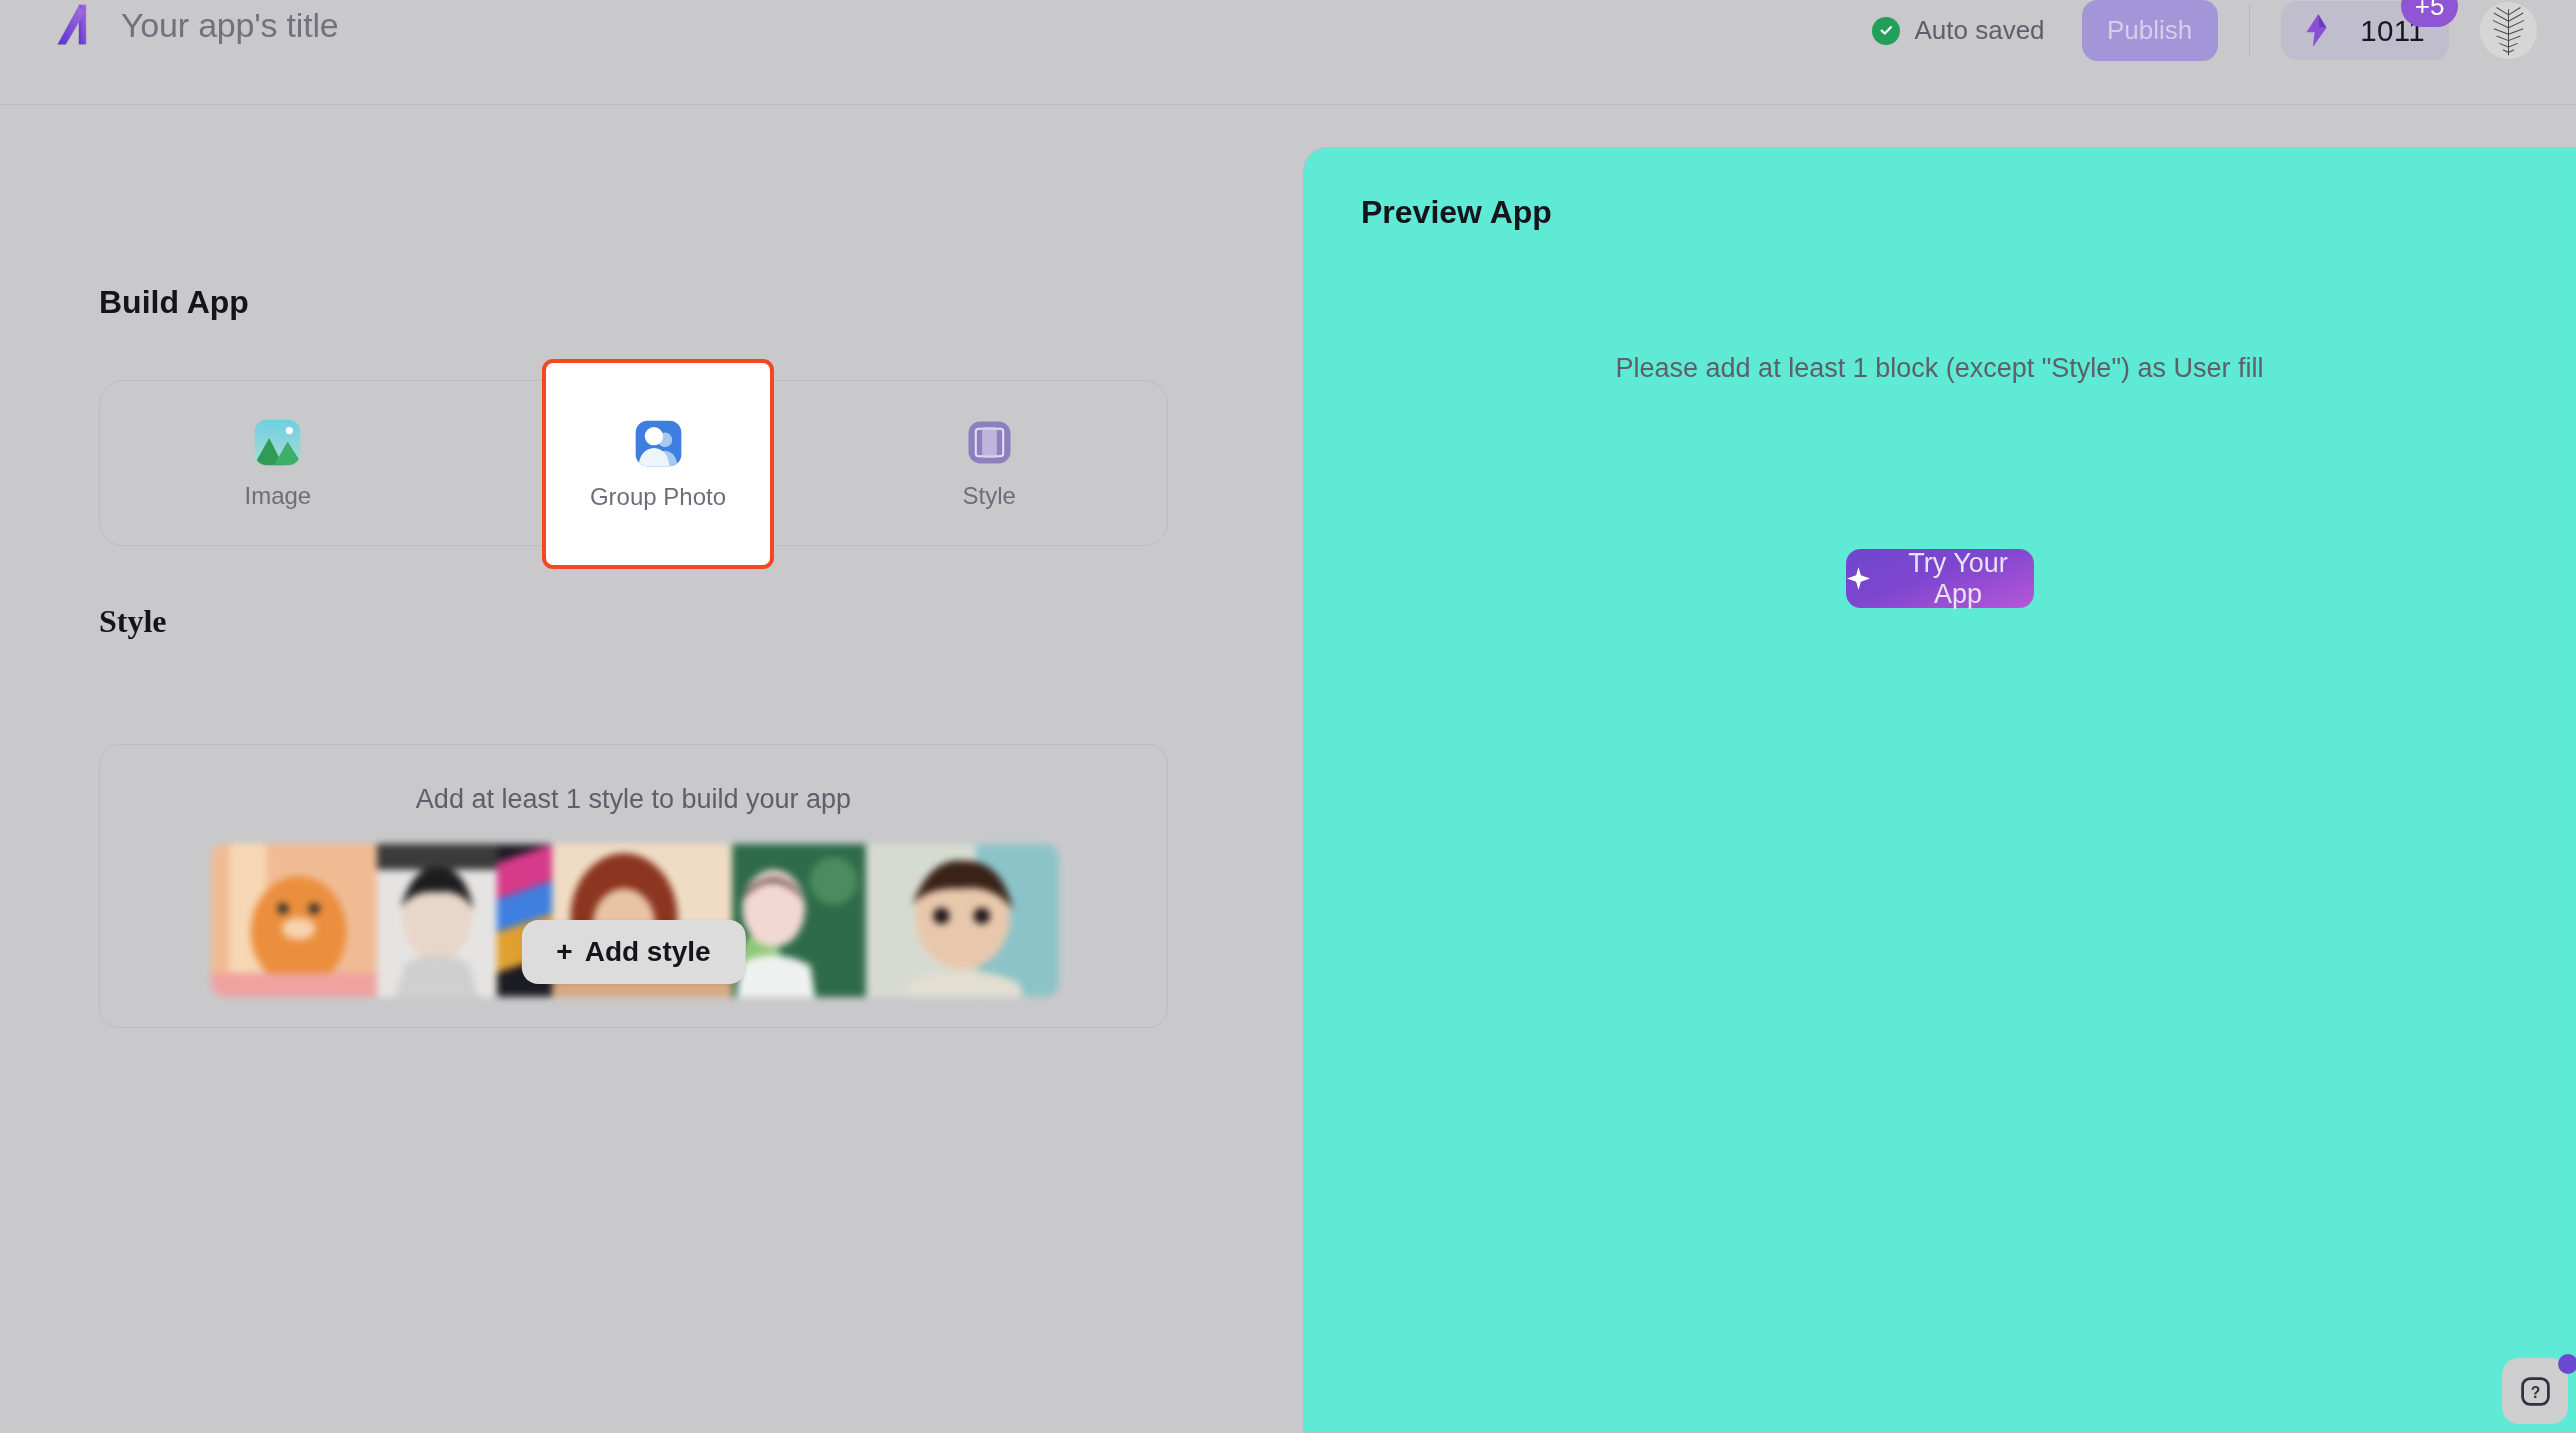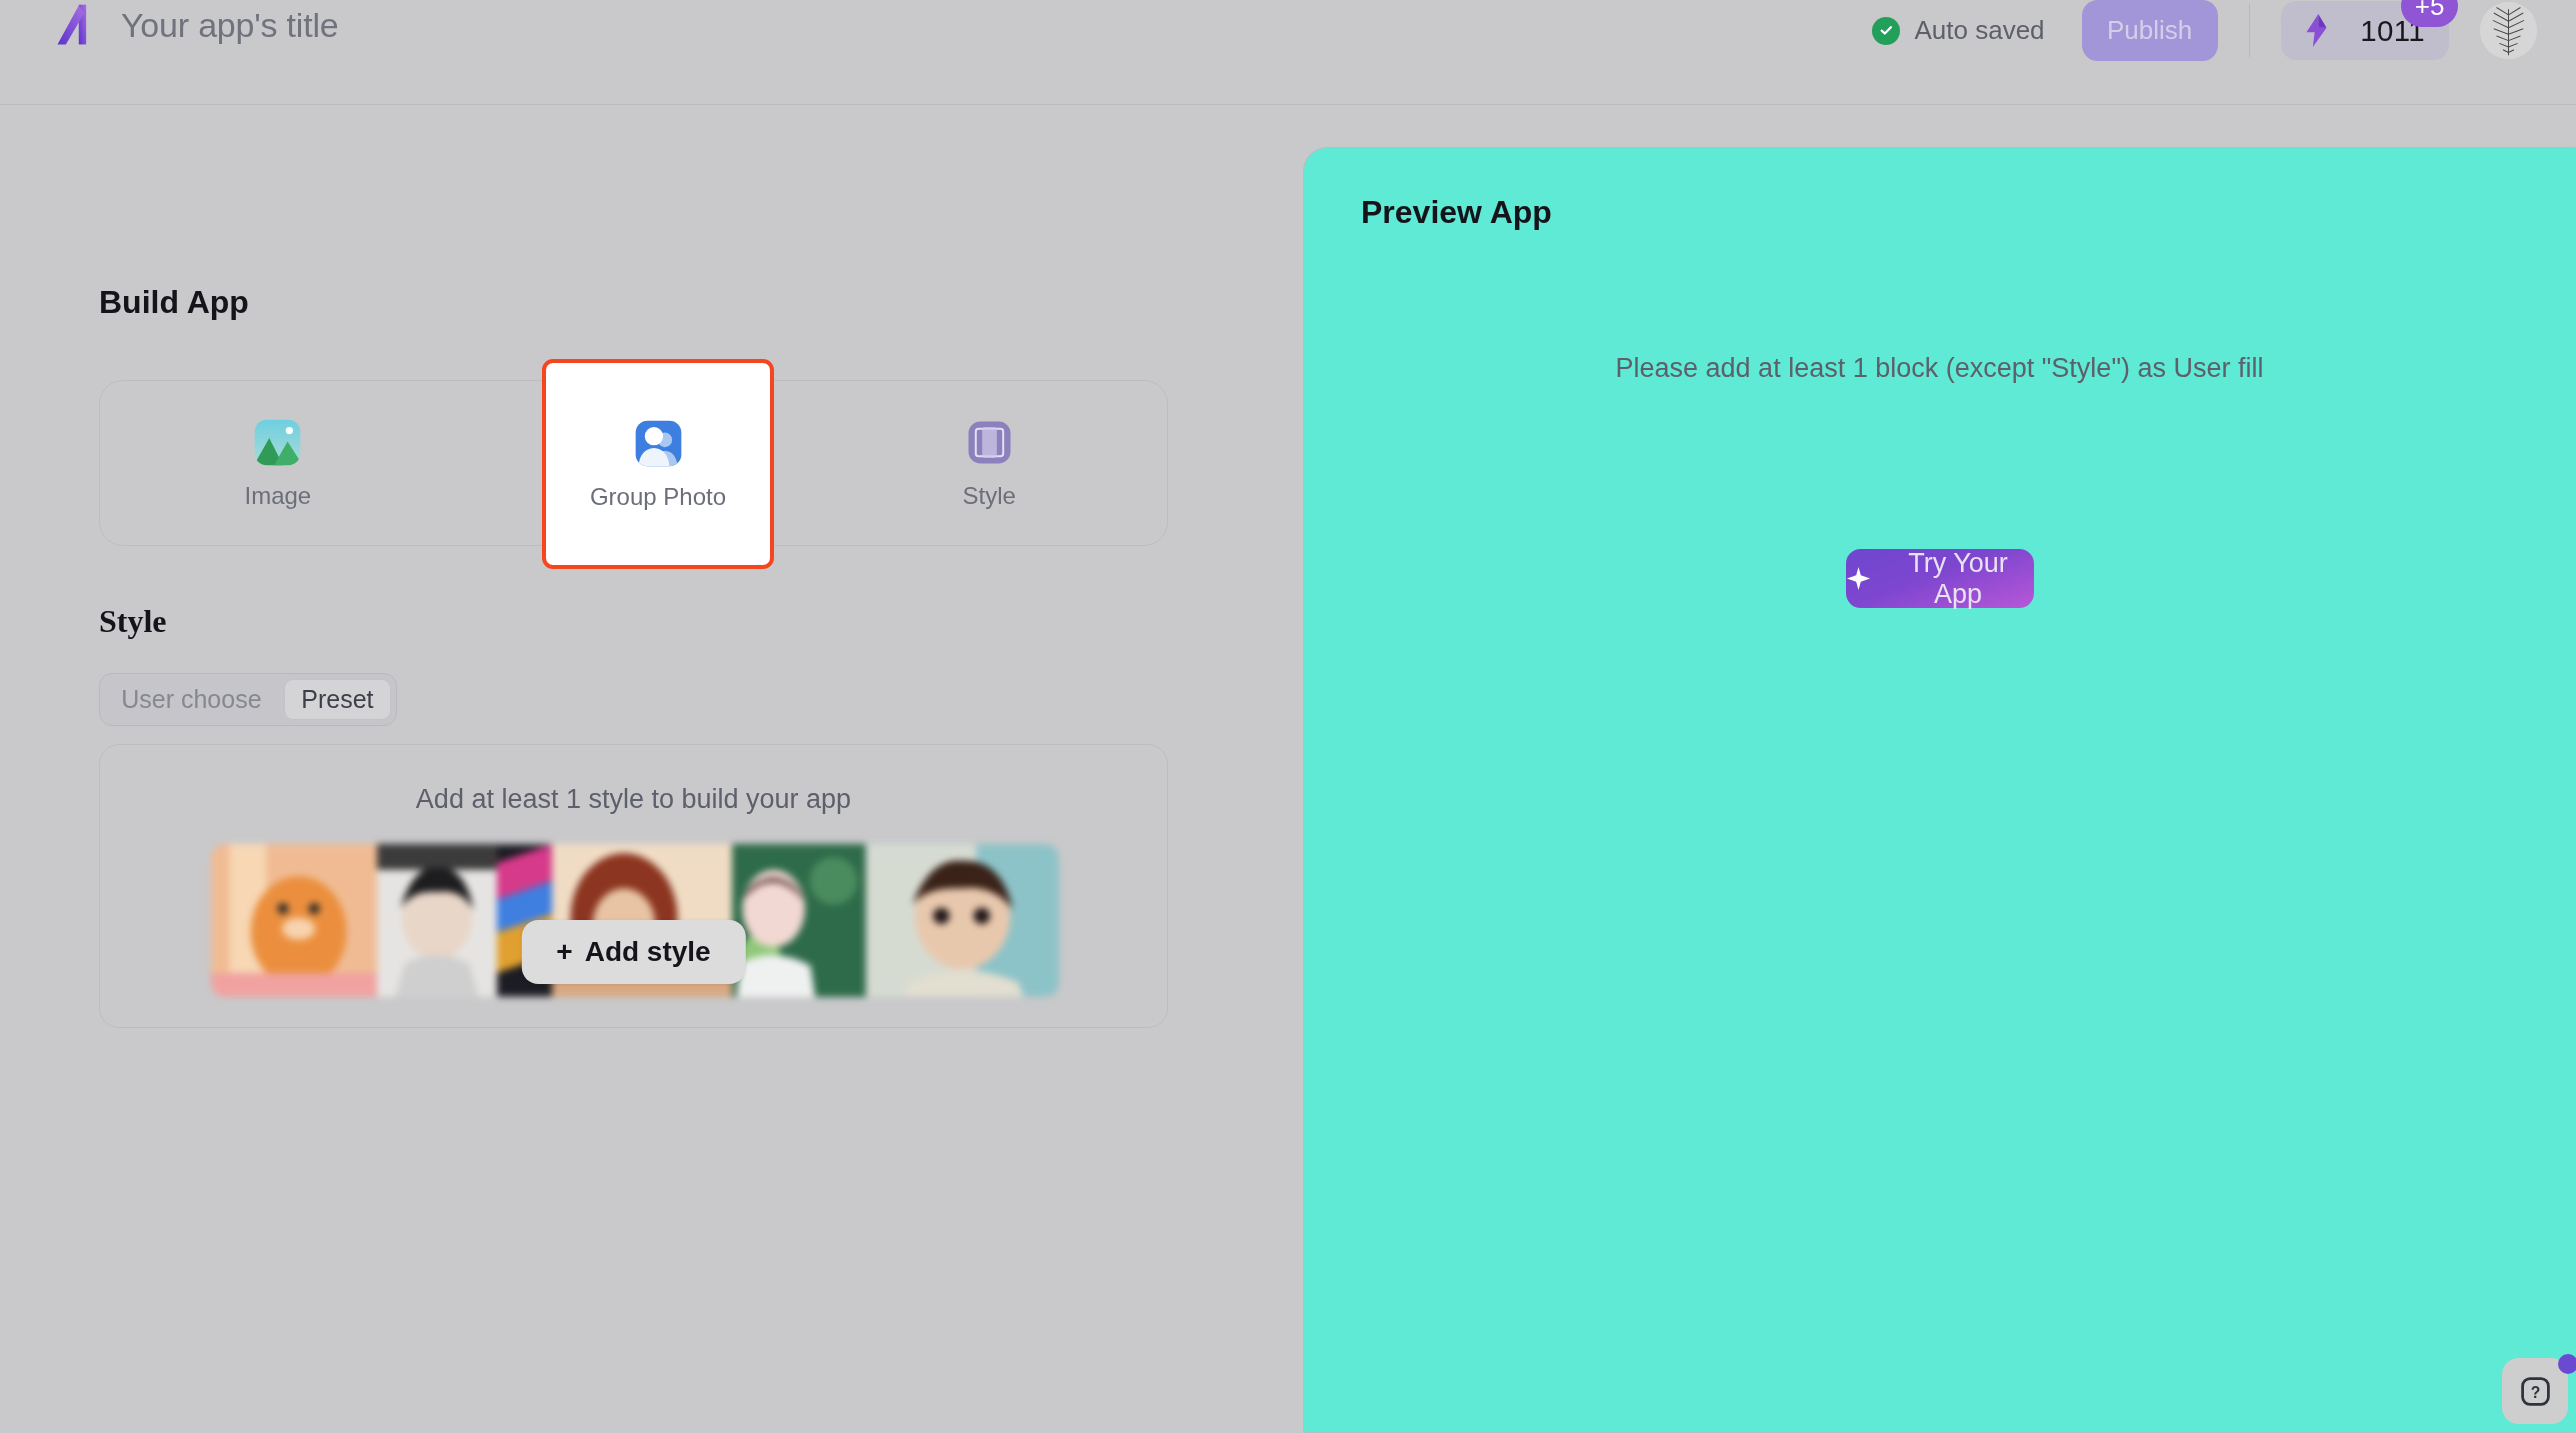--- a/index.html
+++ b/index.html
@@ -471,24 +471,20 @@
             <rect x="21" y="12" width="16" height="34" rx="3" fill="#cfc7e8" opacity="0.75"></rect>
           </svg>
         </span>
         <span class="block-label">Style</span>
       </div>
 
     </div>
 
     <div class="style-title">Style</div>
 
-    <div class="seg">
-      <div class="seg-opt">User choose</div>
-      <div class="seg-opt active">Preset</div>
-    </div>
 
     <div class="style-card">
       <div class="style-hint">Add at least 1 style to build your app</div>
 
       <div class="thumb-strip">
         <svg class="thumb" viewBox="0 0 180 166" style="width:166px">
           <rect width="180" height="166" fill="#f0bb93"></rect>
           <rect x="20" y="0" width="40" height="166" fill="#f7d7b4"></rect>
           <ellipse cx="95" cy="95" rx="52" ry="60" fill="#eb8f3e"></ellipse>
           <circle cx="78" cy="70" r="6" fill="#2b2b2b"></circle>

